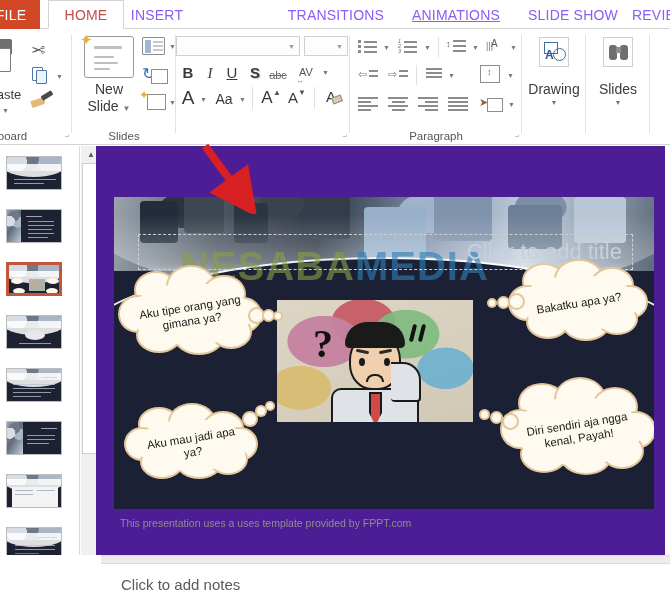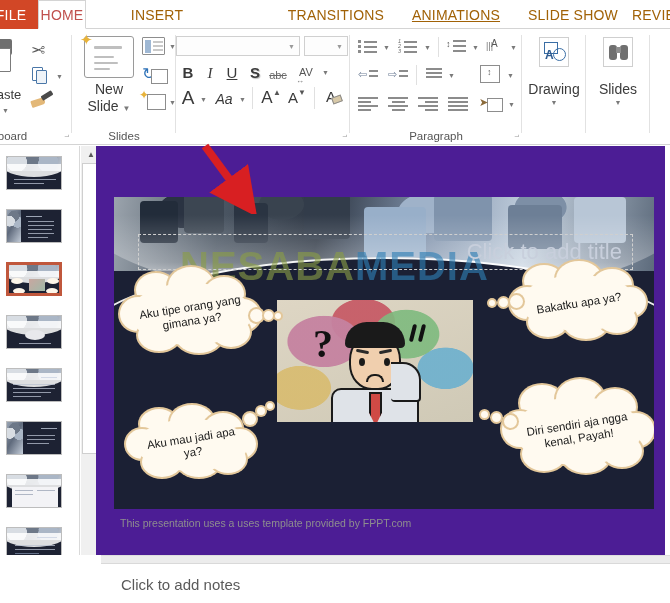--- a/index.html
+++ b/index.html
@@ -17,21 +17,21 @@
     background:#ffffff; border-bottom:1px solid #d4d4d4;
   }
   .tab-file{
     position:absolute; left:-18px; top:0; width:58px; height:29px;
     background:#d24726; color:#fff; font-size:14px;
     display:flex; align-items:center; justify-content:center;
     letter-spacing:.2px;
   }
   .tab{
     position:absolute; top:0; height:29px; display:flex; align-items:center;
-    justify-content:center; font-size:14px; color:#a16207; letter-spacing:.2px;
+    justify-content:center; font-size:14px; color:#8b5cf6; letter-spacing:.2px;
     white-space:nowrap;
   }
   .tab.active{
     color:#c0504d; background:#fff;
     border-left:1px solid #d4d4d4; border-right:1px solid #d4d4d4;
     border-top:1px solid #d4d4d4; border-bottom:1px solid #fff;
     z-index:3;
   }
 
   
@@ -375,21 +375,21 @@
 </style>
 </head>
 <body>
 
 <div id="app">
 
   <div class="tabstrip">
     <div class="tab-file">
       <span>FILE</span>
     </div>
-    <div class="tab active" style="left:38px;width:48px;">
+    <div class="tab active" style="left:48px;width:76px;">
       <span>HOME</span>
     </div>
     <div class="tab" style="left:124px;width:66px;">
       <span>INSERT</span>
     </div>
     <div class="tab" style="left:278px;width:116px;">
       <span>TRANSITIONS</span>
     </div>
     <div class="tab" style="left:400px;width:112px;text-decoration:underline;">
       <span>ANIMATIONS</span>
@@ -470,21 +470,21 @@
       <div class="fbtn" style="left:25px;top:33px;font-style:italic;font-family:'Liberation Serif',serif;">I</div>
       <div class="fbtn" style="left:47px;top:33px;text-decoration:underline;">U</div>
       <div class="fbtn" style="left:70px;top:33px;font-weight:bold;text-shadow:1px 1px 1px #bbb;">S</div>
       <div class="fbtn" style="left:90px;top:35px;width:24px;font-size:11px;text-decoration:line-through;color:#6a6a6a;">abc</div>
       <div class="fbtn" style="left:118px;top:32px;width:24px;font-size:11px;color:#555;">AV</div>
       <div style="position:absolute;left:120px;top:45px;width:20px;font-size:8px;color:#777;">↔</div>
       <span class="ico caret" style="left:146px;top:38px;">▼</span>
 
       <div class="fbtn" style="left:3px;top:58px;font-size:19px;">A</div>
       <span class="ico caret" style="left:24px;top:65px;">▼</span>
-      <div class="fbtn" style="left:36px;top:59px;width:24px;font-size:14px;font-style:italic;">Aa</div>
+      <div class="fbtn" style="left:36px;top:59px;width:24px;font-size:14px;">Aa</div>
       <span class="ico caret" style="left:63px;top:65px;">▼</span>
       <div class="sep-v" style="left:76px;top:56px;height:22px;"></div>
       <div class="fbtn" style="left:82px;top:58px;font-size:17px;">A</div>
       <div style="position:absolute;left:97px;top:57px;font-size:8px;color:#555;">▲</div>
       <div class="fbtn" style="left:108px;top:58px;font-size:15px;">A</div>
       <div style="position:absolute;left:122px;top:57px;font-size:8px;color:#555;">▼</div>
       <div class="sep-v" style="left:138px;top:56px;height:22px;"></div>
       <div class="fbtn" style="left:146px;top:57px;font-size:15px;">A</div>
       <div style="position:absolute;left:156px;top:65px;width:10px;height:7px;background:#d8c9a8;border:1px solid #8a8a8a;transform:rotate(-20deg);"></div>
 

